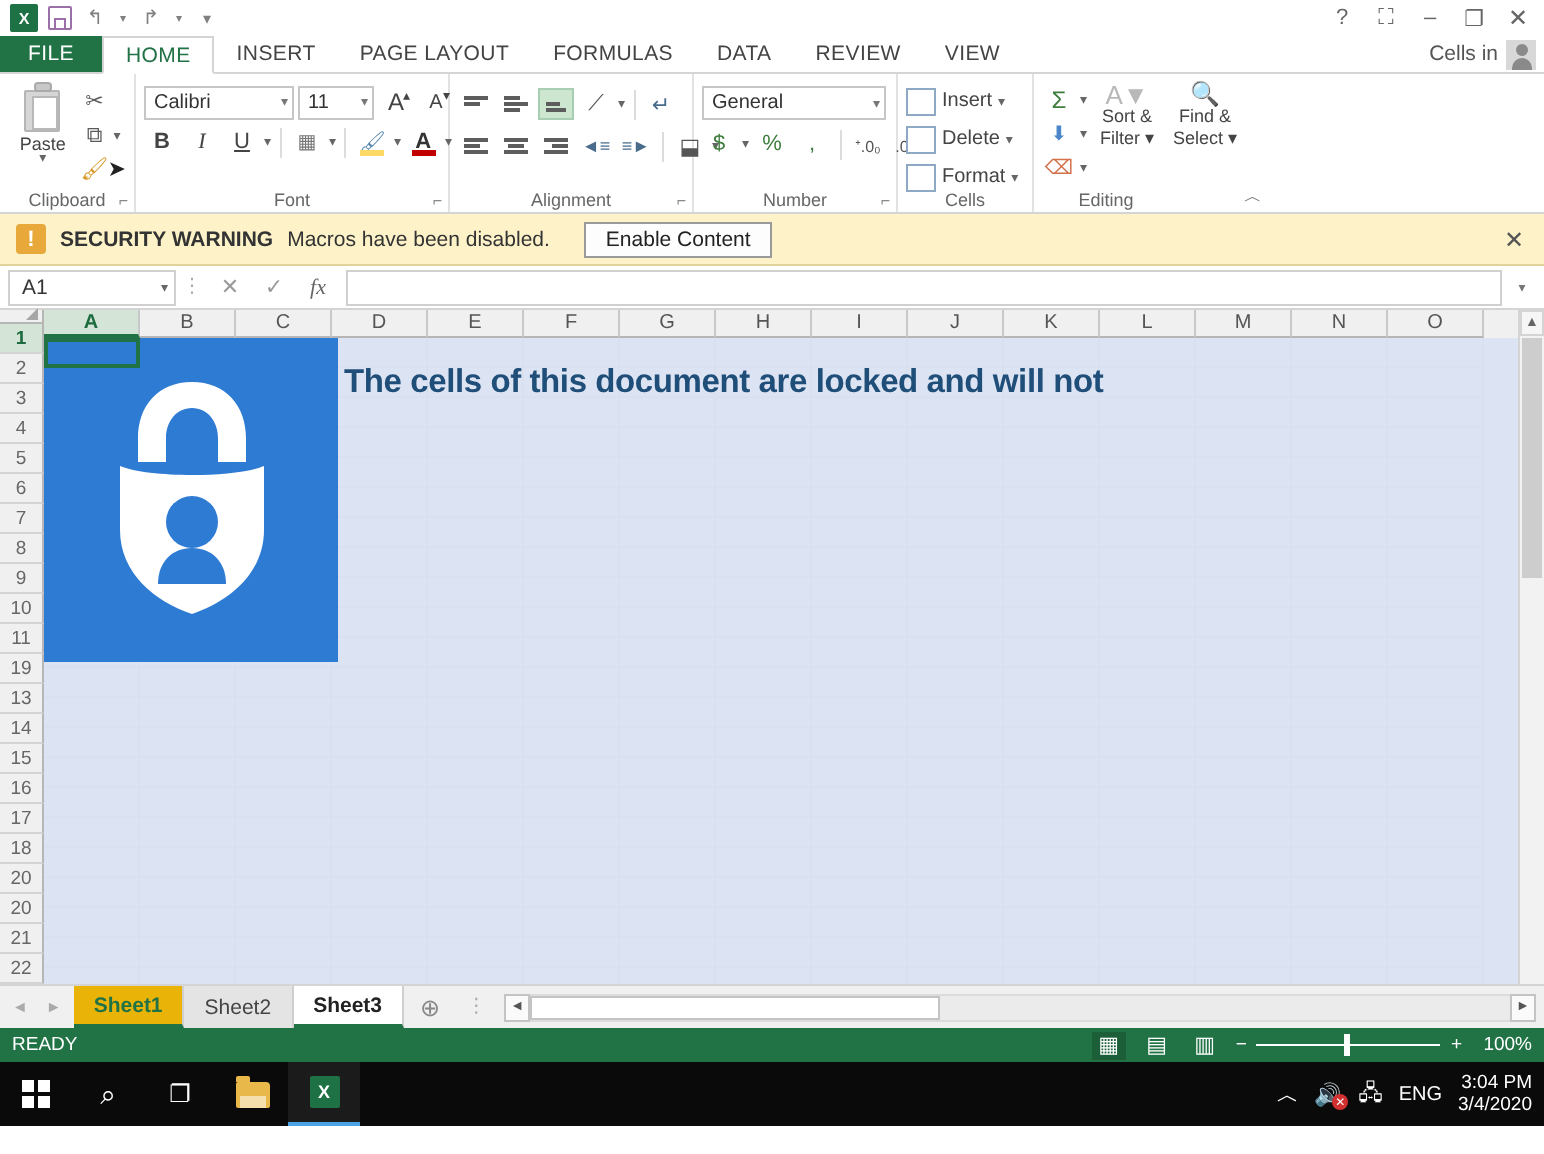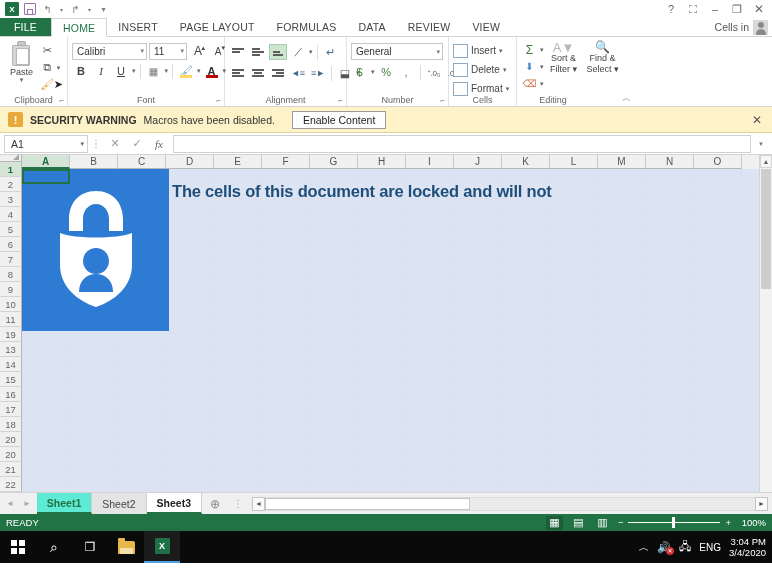--- a/index.html
+++ b/index.html
@@ -188,21 +188,21 @@
             border: 1px solid #d4d4d4; background: #f6f6f6; }
   .vs-thumb { position: absolute; left: 1px; right: 1px; top: 14px; height: 120px; background: #cdcdcd; }
 
   
   .tabbar { height: 22px; background: #f0f0f0; display: flex; align-items: stretch;
             border-top: 1px solid #d4d4d4; }
   .tabnav { display: flex; align-items: center; padding: 0 6px; gap: 9px; }
   .tabnav span { font-size: 8px; color: #aaa; }
   .sheettab { display: flex; align-items: center; padding: 0 10px; font-size: 10.5px; color: #444;
               background: #e4e4e4; border-right: 1px solid #cfcfcf; }
-  .sheettab.active { background: #5eead4; color: #217346; font-weight: bold; border-bottom: 2px solid #217346; }
+  .sheettab.active { background: #eab308; color: #217346; font-weight: bold; border-bottom: 2px solid #217346; }
   .sheettab.grouped { background: #fff; color: #222; font-weight: bold; border-bottom: 2px solid #217346; }
   .addsheet { display: flex; align-items: center; padding: 0 8px; font-size: 12px; color: #888; }
   .hdots { display:flex; align-items:center; color:#aaa; font-size: 10px; line-height: 8px; padding: 0 5px; }
   .hscroll { flex: 1; display: flex; align-items: center; padding: 2px 4px; }
   .hs-btn { width: 13px; height: 14px; border: 1px solid #c4c4c4; background: #fafafa;
             display: flex; align-items: center; justify-content: center; font-size: 7px; color: #555; }
   .hs-track { flex: 1; height: 14px; background: #ebebeb; border-top: 1px solid #dcdcdc; border-bottom: 1px solid #dcdcdc; position: relative; }
   .hs-thumb { position: absolute; left: 0; top: 0; bottom: 0; width: 205px; background: #fff; border: 1px solid #c4c4c4; }
 
   

